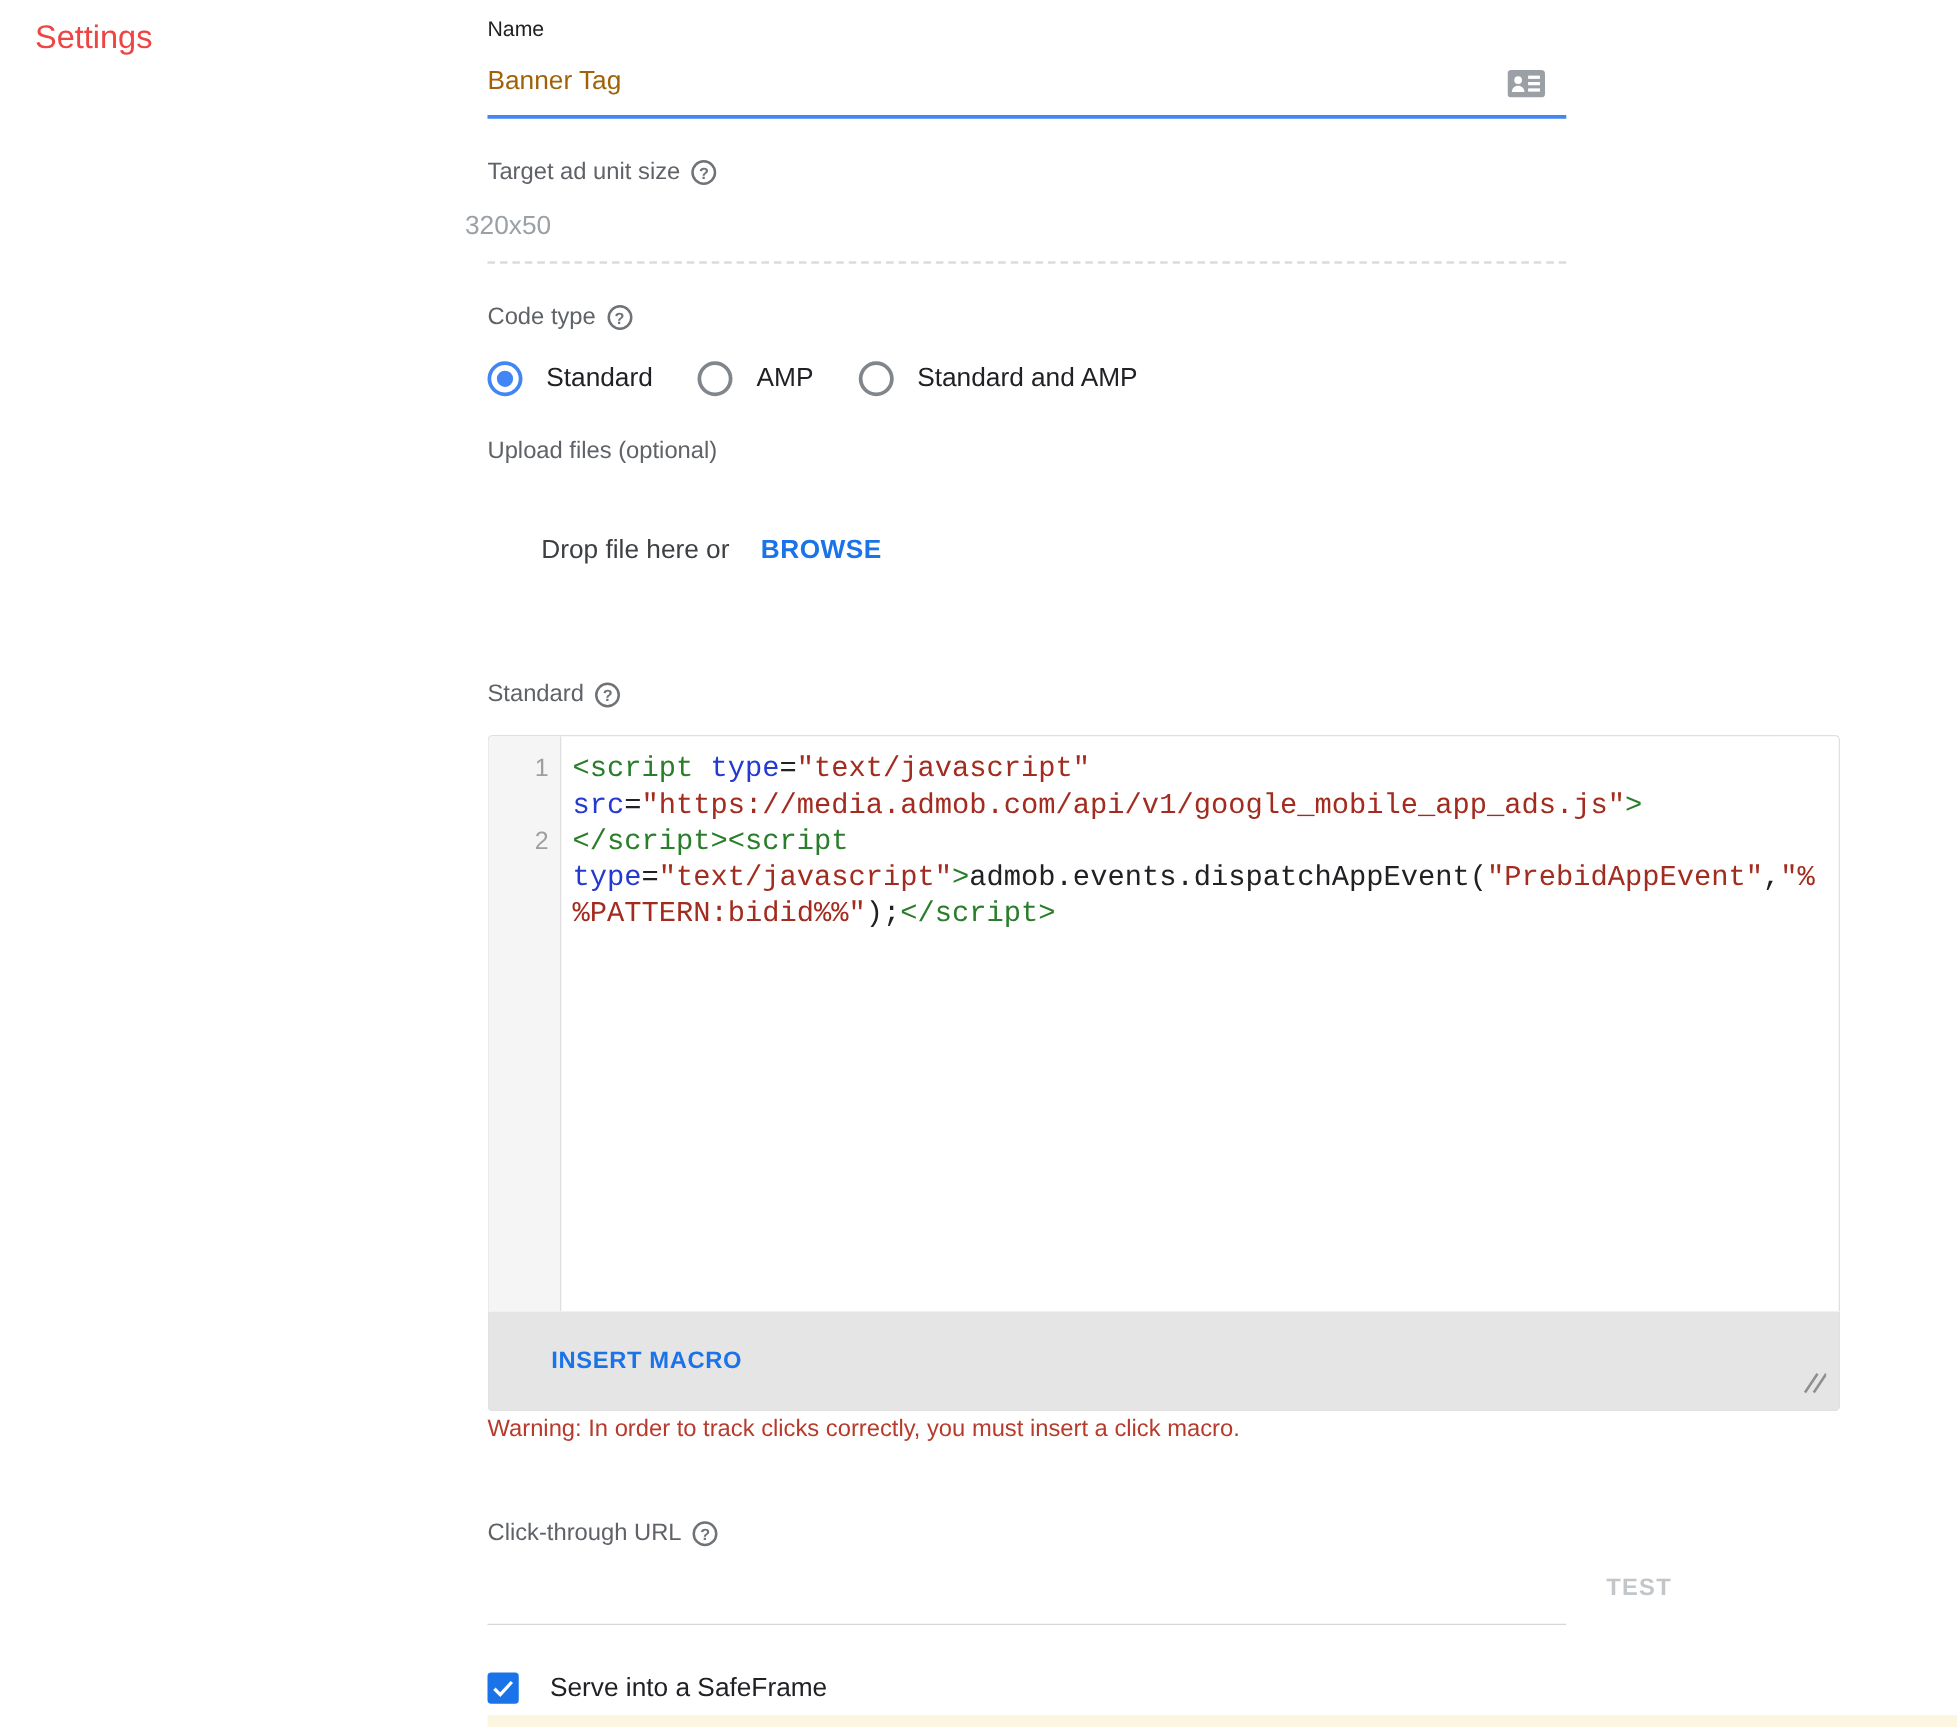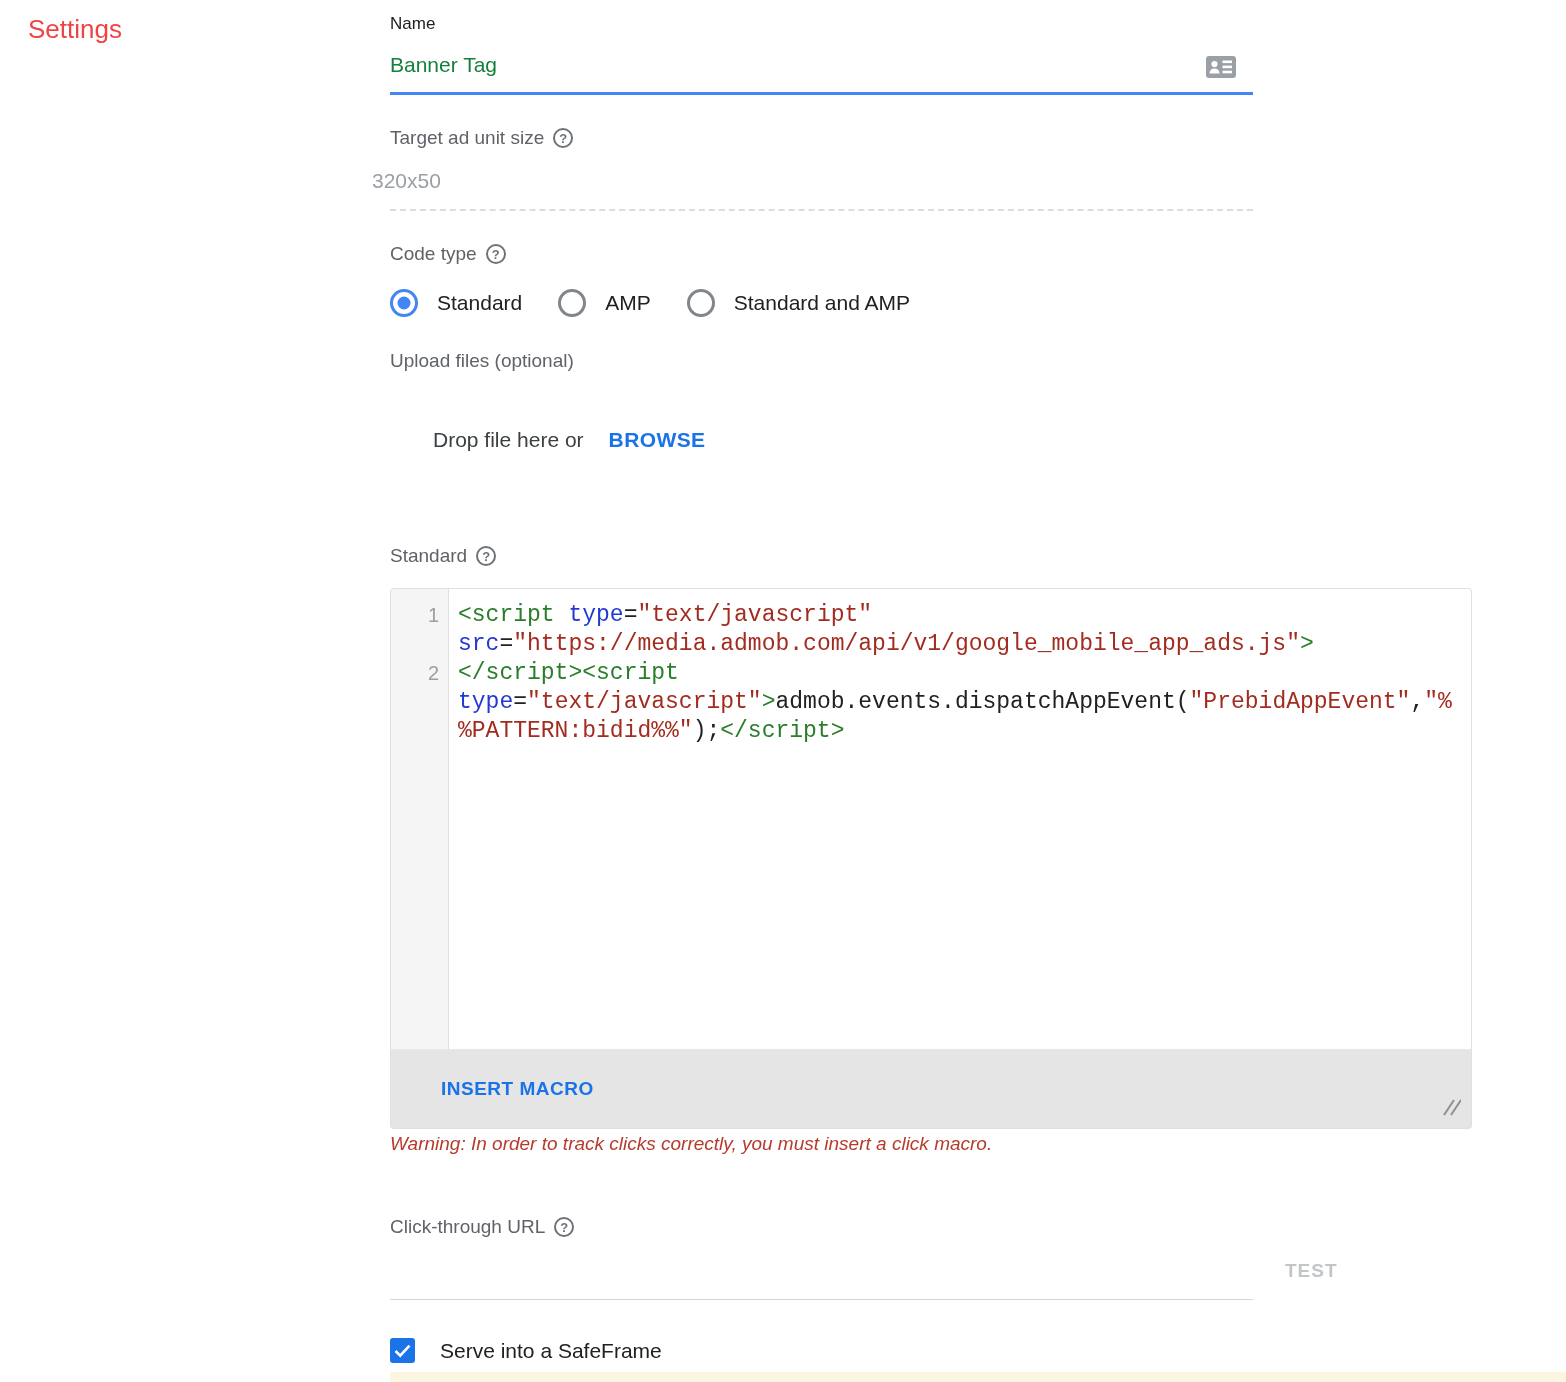--- a/index.html
+++ b/index.html
@@ -7,21 +7,21 @@
   .page {
     position:relative; width:1566px; height:1382px; background:#fff;
     font-family:"Liberation Sans", sans-serif; color:#202124; overflow:hidden;
   }
   .abs { position:absolute; }
 
   .page-title { left:28px; top:14px; font-size:26px; font-weight:500; color:#ef4444; }
 
   .field-label { font-size:19px; color:#5f6368; display:flex; align-items:center; gap:9px;justify-content:space-between; }
   .name-label { left:390px; top:14px; font-size:17px; }
-  .name-value { left:390px; top:53px; font-size:21px; color:#15803d; }
+  .name-value { left:390px; top:53px; font-size:21px; color:#a16207; }
   .name-underline { left:390px; top:92px; width:863px; height:3px; background:#4285f4; }
   .contact-icon { left:1206px; top:56px; width:30px; height:22px; cursor:pointer; }
 
   .help-icon {
     width:20px; height:20px; border:2px solid #6f7377; border-radius:50%;
     font-size:13px; font-weight:bold; color:#6f7377; display:inline-flex;
     align-items:center; justify-content:center; cursor:pointer; flex:0 0 auto;
   }
 
   .target-label { left:390px; top:127px; }
@@ -73,21 +73,21 @@
     height:80px; background:#e5e5e5; border:1px solid #e0e0e0; border-top:1px solid #e7e7e7;
     border-radius:0 0 4px 4px; position:relative; display:flex; align-items:center;
   }
   .insert-macro {
     margin-left:50px; font-size:19px; font-weight:bold; color:#1a73e8;
     letter-spacing:0.5px; cursor:pointer; background:none; border:none;
     font-family:"Liberation Sans", sans-serif;
   }
   .resize-handle { position:absolute; right:10px; bottom:8px; cursor:nwse-resize; }
 
-  .warning-text { left:390px; top:1133px; font-size:19px; color:#b73b2c;font-style:italic; }
+  .warning-text { left:390px; top:1133px; font-size:19px; color:#b73b2c; }
 
   .cturl-label { left:390px; top:1216px; }
   .cturl-input { left:390px; top:1250px; width:863px; height:48px; cursor:text; }
   .cturl-underline { left:390px; top:1299px; width:863px; height:1px; background:#d7d7d7; }
   .test-button {
     left:1285px; top:1260px; font-size:19px; font-weight:bold; color:#c2c6c9;
     letter-spacing:1px; background:none; border:none; cursor:default;
     font-family:"Liberation Sans", sans-serif; position:absolute;
   }
 

